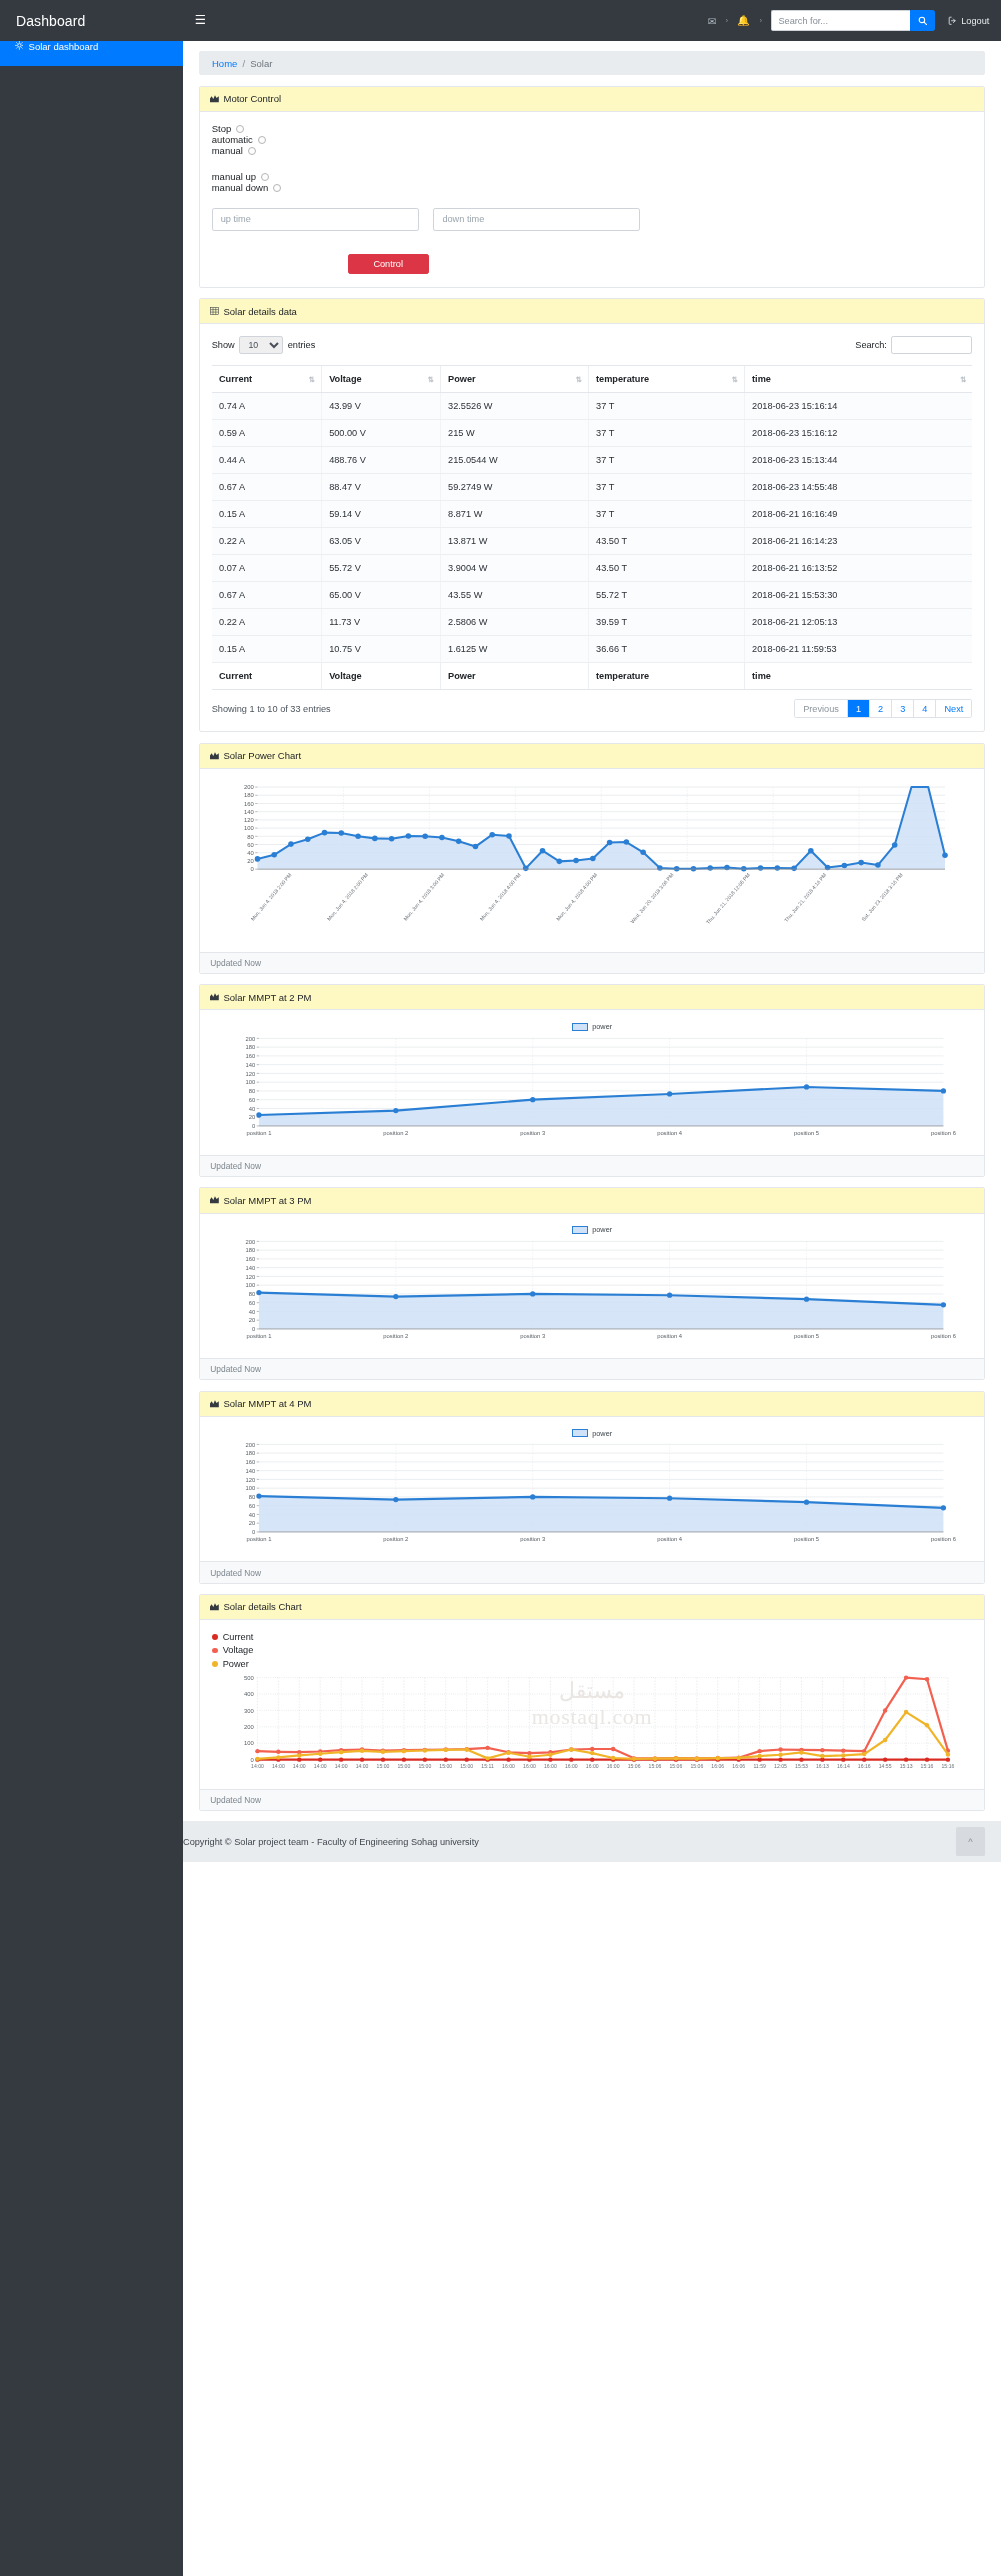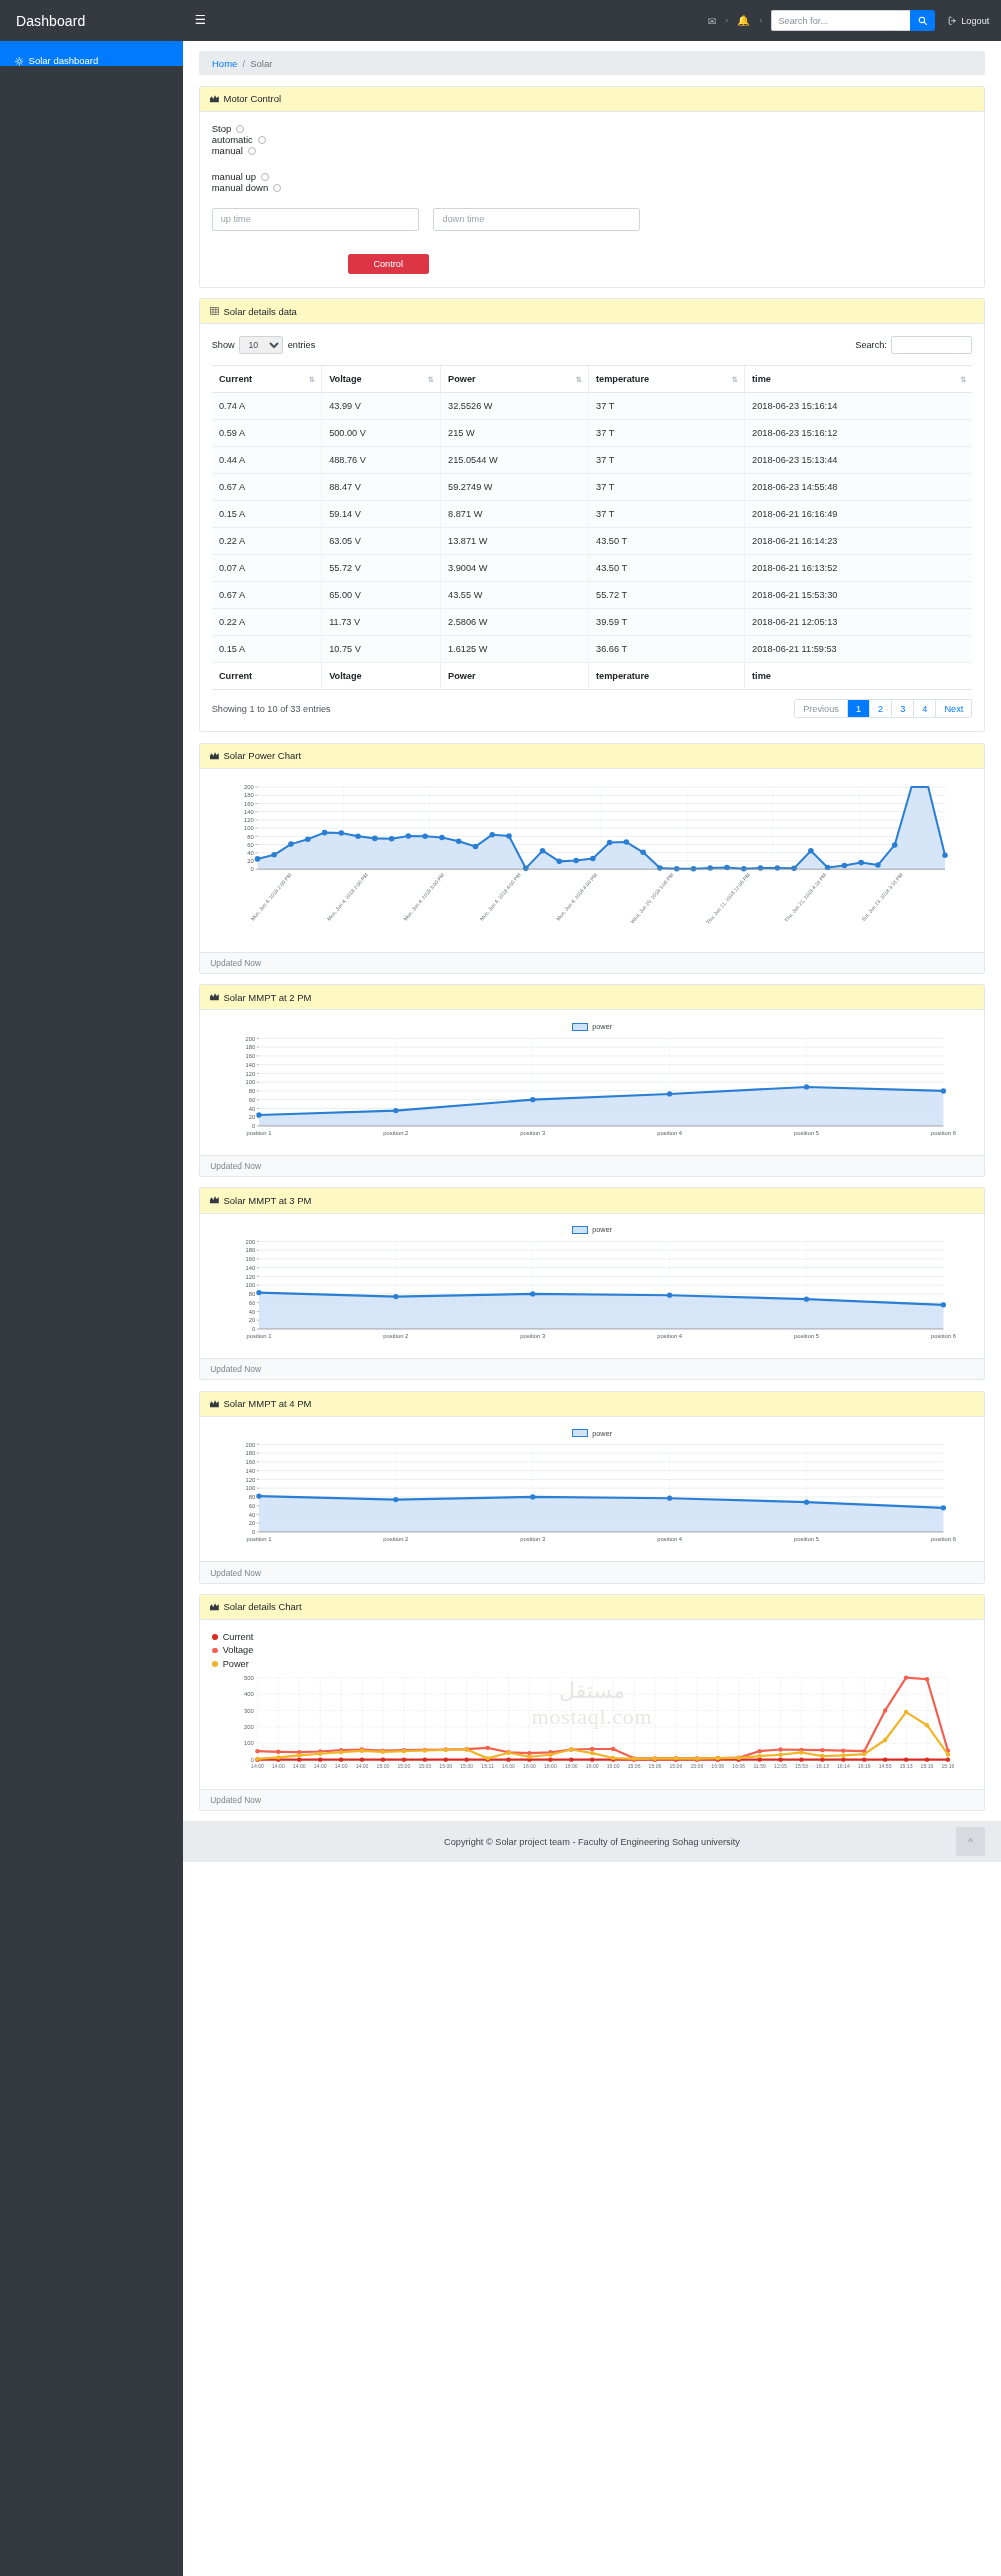--- a/index.html
+++ b/index.html
@@ -45,21 +45,21 @@
   }
   .logout{ color:#e9ecef; font-size:9.2px; display:flex; align-items:center; gap:3.7px; cursor:pointer; padding-left:5.9px;}
 
   
   .sidebar{
     position:absolute; left:0; top:41px; width:183px;
     height:2535px; background:#343a40;
   }
   .side-item{
     height:25px; background:#007bff; color:#fff; font-size:9.5px;
-    display:flex; align-items:flex-end; gap:5.1px; padding-left:14.7px; cursor:pointer;
+    display:flex; align-items:flex-start; gap:5.1px; padding-left:14.7px; cursor:pointer;
   }
 
   
   .content{ margin-left:183px; padding:0; background:#fff; min-height:2535px; }
   .breadcrumb{
     background:#e9ecef; margin:10.3px 16px 0 16px; height:24px; border-radius:2.2px;
     display:flex; align-items:center; padding-left:13px; font-size:9.5px; gap:5.1px;
   }
   .breadcrumb a{ color:#007bff; text-decoration:none; cursor:pointer; }
   .breadcrumb .sep{ color:#868e96; }
@@ -155,21 +155,21 @@
 
   .watermark{
     position:absolute; left:50%; top:50%; transform:translate(-50%,-50%);
     color:#e8e4e0; font-size:22px; letter-spacing:0.7px; pointer-events:none;
     font-family:"Liberation Serif", serif; text-align:center; opacity:.9;
   }
 
   
   .footer{
     margin-top:10.3px; background:#e9ecef; height:41px;
-    display:flex; align-items:center; justify-content:center;
+    display:flex; align-items:center; 
     font-size:9.2px; color:#3f464d; position:relative;
   }
   .scrolltop{
     position:absolute; right:16px; top:5.9px; width:29px; height:29px;
     background:#d7dbdf; color:#868e96; border-radius:1.5px;
     display:flex; align-items:center; justify-content:center; font-size:9.5px;
     cursor:pointer;
   }
 </style>
 </head>

